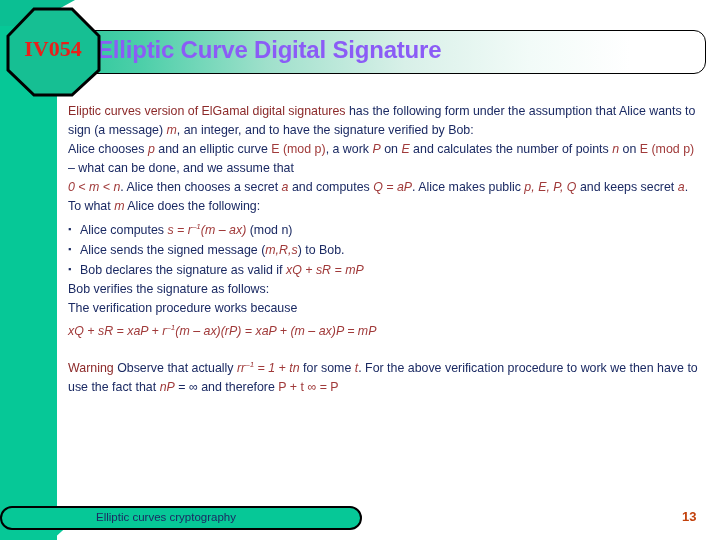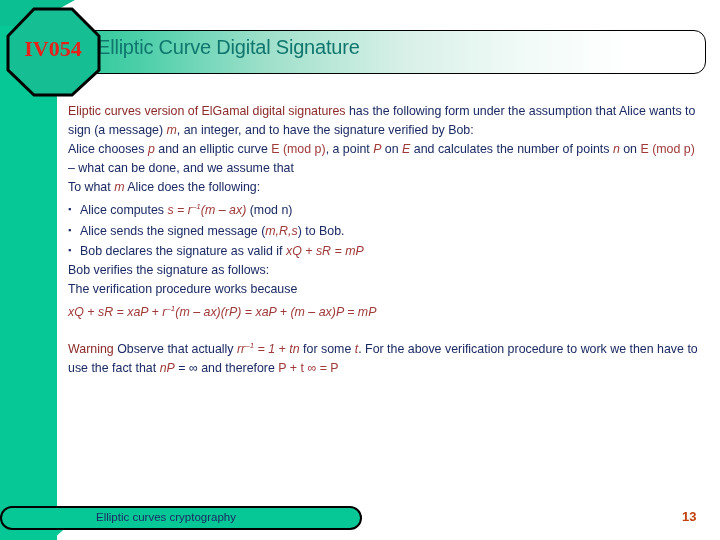--- a/index.html
+++ b/index.html
@@ -45,23 +45,23 @@
         #2ec99c 0%, #4dcfa9 10%, #9fe0cb 30%,
         #d8f0e8 52%, #f2fbf8 72%, #ffffff 88%, #ffffff 100%);
     border: 1px solid #000000;
     border-radius: 0 12px 12px 0;
     box-sizing: border-box;
   }
   #title-text {
     position: absolute;
     left: 97px; top: 36px;
     width: 600px;
-    font-size: 20px;
-    font-weight: normal;
-    color: #0f766e;
+    font-size: 24px;
+    font-weight: bold;
+    color: #8b5cf6;
     letter-spacing: -0.2px;
     white-space: nowrap;
   }
   #badge-label {
     position: absolute;
     left: 6px; top: 36px;
     width: 94px;
     text-align: center;
     font-family: "Liberation Serif", serif;
     font-weight: bold;
@@ -134,23 +134,26 @@
 </svg>
 <div id="badge-label">IV054</div>
 
 <div id="content">
 
   <div class="blk wrapln">
     <span class="rb">Eliptic curves version of ElGamal digital signatures</span><span> has the following form under the assumption that Alice wants to sign (a message) </span><span class="r i">m</span><span>, an integer, and to have the signature verified by Bob:</span>
   </div>
 
   <div class="blk wrapln">
-    <span>Alice chooses </span><span class="r i">p</span><span> and an elliptic curve </span><span class="r">E (mod p)</span><span>, a point </span><span class="r i">P</span><span> on </span><span class="r i">E</span><span> and calculates the number of points </span><span class="r i">n</span><span> on </span><span class="r">E (mod p)</span><span> – what can be done, and we assume that</span>
+    <span>Alice chooses </span><span class="r i">p</span><span> and an elliptic curve </span><span class="r">E (mod p)</span><span>, a work </span><span class="r i">P</span><span> on </span><span class="r i">E</span><span> and calculates the number of points </span><span class="r i">n</span><span> on </span><span class="r">E (mod p)</span><span> – what can be done, and we assume that</span>
   </div>
 
+  <div class="blk wrapln">
+    <span class="r i">0 &lt; m &lt; n</span><span>. Alice then chooses a secret </span><span class="r i">a</span><span> and computes </span><span class="r i">Q = aP</span><span>. Alice makes public </span><span class="r i">p, E, P, Q</span><span> and keeps secret </span><span class="r i">a</span><span>.</span>
+  </div>
 
   <div class="blk wrapln">
     <span>To what </span><span class="r i">m</span><span> Alice does the following:</span>
   </div>
 
 
   <div class="blk wrapln">
     <span class="bullet"></span><span>Alice computes </span><span class="r i">s = r</span><sup class="r i">–1</sup><span class="r i">(m – ax)</span><span> (mod n)</span>
   </div>
 

